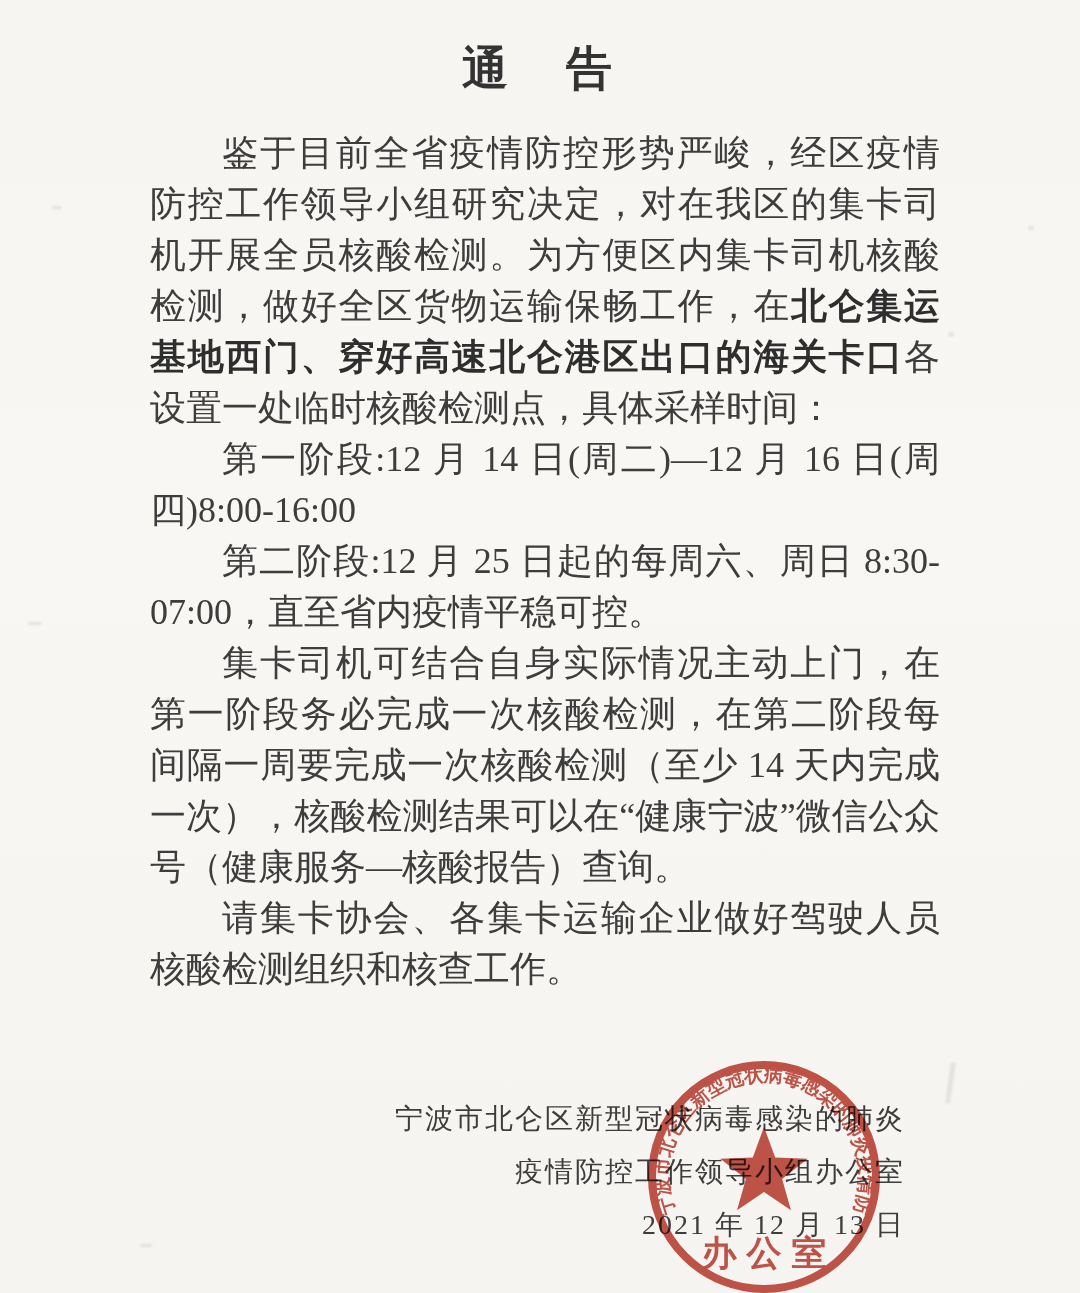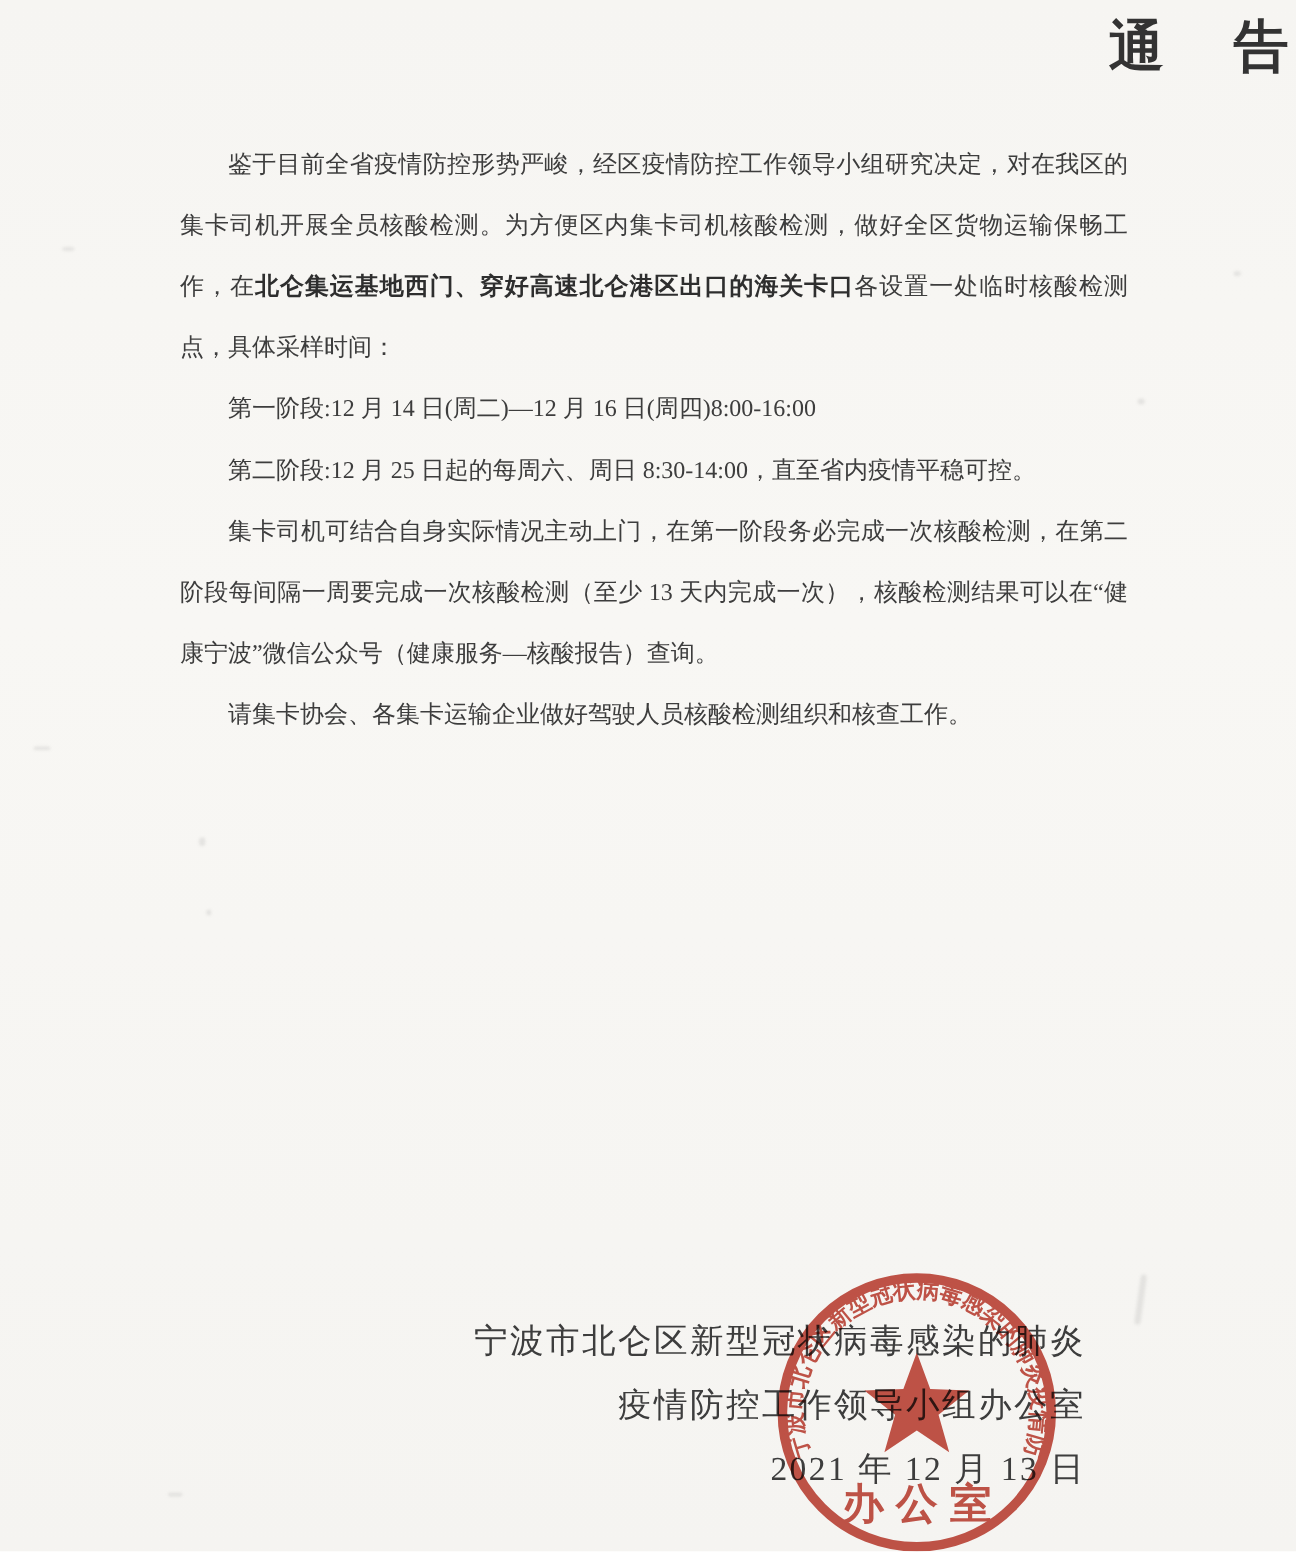--- a/index.html
+++ b/index.html
@@ -10,32 +10,32 @@
   }
   .page {
     position: relative;
     width: 1080px; height: 1293px;
     background: linear-gradient(180deg, #f6f5f2 0%, #f8f7f4 40%, #f5f4f1 100%);
     overflow: hidden;
     color: #3c3c3c;
   }
   .doc-title {
     margin: 0;
-    padding-top: 8px;
-    text-align: right;
+    padding-top: 38px;
+    text-align: center;
     font-size: 46px;
     font-weight: bold;
     letter-spacing: 6px;
     color: #333333;
   }
   .doc-body {
     position: absolute;
-    left: 150px; top: 112px;
+    left: 150px; top: 128px;
     width: 790px;
-    font-size: 20px;
+    font-size: 36px;
     line-height: 51px;
     text-align: justify;
     color: #3d3d3d;
   }
   .doc-body p {
     margin: 0;
     text-indent: 2em;
   }
   .doc-body b { font-weight: bold; color: #2e2e2e; }
   .signature {
@@ -87,22 +87,22 @@
 </head>
 <body>
 
 <div class="page">
 
   <h1 class="doc-title">通　告</h1>
 
   <div class="doc-body">
     <p><span>鉴于目前全省疫情防控形势严峻，经区疫情防控工作领导小组研究决定，对在我区的集卡司机开展全员核酸检测。为方便区内集卡司机核酸检测，做好全区货物运输保畅工作，在</span><b>北仑集运基地西门、穿好高速北仑港区出口的海关卡口</b><span>各设置一处临时核酸检测点，具体采样时间：</span></p>
     <p><span>第一阶段:12 月 14 日(周二)—12 月 16 日(周四)8:00-16:00</span></p>
-    <p><span>第二阶段:12 月 25 日起的每周六、周日 8:30-14:00，直至省内疫情平稳可控。</span></p>
-    <p><span>集卡司机可结合自身实际情况主动上门，在第一阶段务必完成一次核酸检测，在第二阶段每间隔一周要完成一次核酸检测（至少 13 天内完成一次），核酸检测结果可以在“健康宁波”微信公众号（健康服务—核酸报告）查询。</span></p>
+    <p><span>第二阶段:12 月 25 日起的每周六、周日 8:30-07:00，直至省内疫情平稳可控。</span></p>
+    <p><span>集卡司机可结合自身实际情况主动上门，在第一阶段务必完成一次核酸检测，在第二阶段每间隔一周要完成一次核酸检测（至少 14 天内完成一次），核酸检测结果可以在“健康宁波”微信公众号（健康服务—核酸报告）查询。</span></p>
     <p><span>请集卡协会、各集卡运输企业做好驾驶人员核酸检测组织和核查工作。</span></p>
   </div>
 
   <div class="signature">
     <div>宁波市北仑区新型冠状病毒感染的肺炎</div>
     <div>疫情防控工作领导小组办公室</div>
     <div class="sig-date">2021 年 12 月 13 日</div>
   </div>
 
   <div class="seal">

